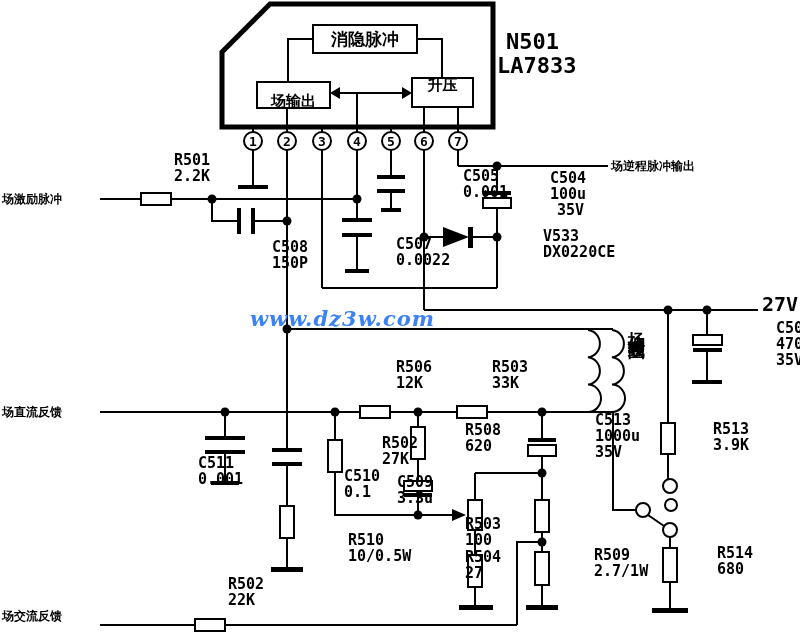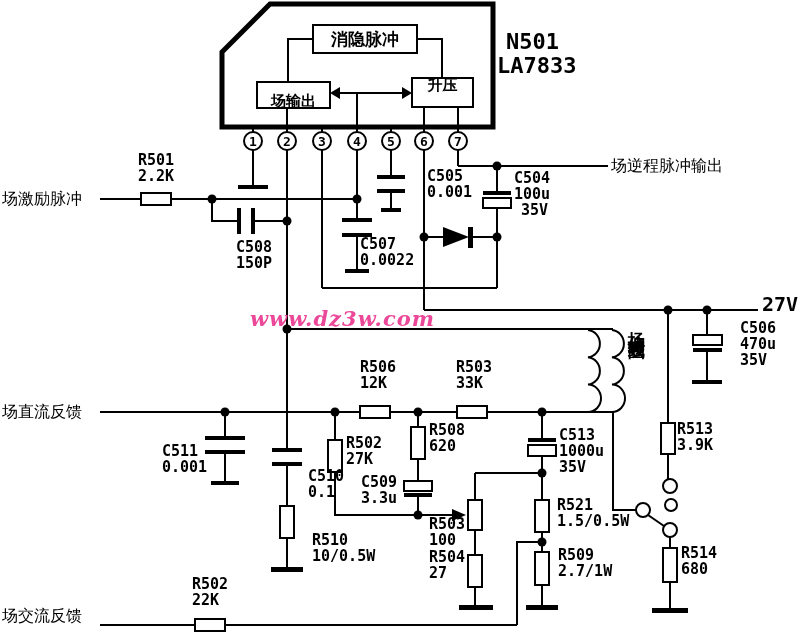--- a/index.html
+++ b/index.html
@@ -2,31 +2,31 @@
 <html><head>
 <meta charset="utf-8">
 <style>
   * { margin:0; padding:0; box-sizing:border-box; }
   html,body { width:800px; height:640px; background:#fff; }
   .stage { position:relative; width:800px; height:640px; background:#fff; overflow:hidden;
            font-family:"DejaVu Sans", sans-serif; color:#000; }
   svg.circuit { position:absolute; left:0; top:0; }
   .lbl { position:absolute; font-family:"DejaVu Sans Mono", monospace; font-weight:bold;
          font-size:15px; line-height:16px; white-space:nowrap; }
-  .lbl span { display:block; }
-  .cn { position:absolute; font-family:"DejaVu Sans", sans-serif; font-weight:normal;
-        font-size:16px; line-height:18px; white-space:nowrap; }
+  .lbl span { display:block;margin-left:36px; }
+  .cn { position:absolute; font-family:"DejaVu Sans", sans-serif; font-weight:bold;
+        font-size:12px; line-height:18px; white-space:nowrap; }
   .icname { position:absolute; font-family:"DejaVu Sans Mono", monospace; font-weight:bold;
             font-size:22px; line-height:23px; white-space:nowrap; }
   .blk { position:absolute; display:flex; align-items:center; justify-content:center;
          font-weight:bold; font-family:"DejaVu Sans", sans-serif; }
   .vert { writing-mode:vertical-rl; text-orientation:upright; letter-spacing:3px;
           font-size:17px; font-weight:bold; }
   .wm { position:absolute; left:250px; top:306px; font-style:italic; font-weight:bold;
-        color:#ec4899; font-size:21px; letter-spacing:1px;
+        color:#3b82f6; font-size:21px; letter-spacing:1px;
         font-family:"DejaVu Serif", serif; }
   .pin-num { font:bold 13px "DejaVu Sans Mono", monospace; }
 </style>
 </head>
 <body>
 
 <div class="stage">
 
 <svg class="circuit" width="800" height="640" viewBox="0 0 800 640">
 
@@ -271,20 +271,24 @@
     </div>
 <div class="lbl" style="left:427px;top:168px">
   <span>C505</span>
       <span>0.001</span>
     </div>
 <div class="lbl" style="left:514px;top:170px">
   <span>C504</span>
       <span>100u</span>
       <span style="padding-left:7px">35V</span>
     </div>
+<div class="lbl" style="left:507px;top:228px">
+  <span>V533</span>
+      <span>DX0220CE</span>
+    </div>
 <div class="lbl" style="left:740px;top:320px">
   <span>C506</span>
       <span>470u</span>
       <span>35V</span>
     </div>
 <div class="lbl" style="left:360px;top:359px">
   <span>R506</span>
       <span>12K</span>
     </div>
 <div class="lbl" style="left:456px;top:359px">
@@ -296,49 +300,45 @@
       <span>27K</span>
     </div>
 <div class="lbl" style="left:429px;top:422px">
   <span>R508</span>
       <span>620</span>
     </div>
 <div class="lbl" style="left:361px;top:474px">
   <span>C509</span>
       <span>3.3u</span>
     </div>
-<div class="lbl" style="left:559px;top:427px">
+<div class="lbl" style="left:559px;top:412px">
   <span>C513</span>
       <span>1000u</span>
       <span>35V</span>
     </div>
-<div class="lbl" style="left:162px;top:443px">
+<div class="lbl" style="left:162px;top:455px">
   <span>C511</span>
       <span>0.001</span>
     </div>
 <div class="lbl" style="left:308px;top:468px">
   <span>C510</span>
       <span>0.1</span>
     </div>
 <div class="lbl" style="left:312px;top:532px">
   <span>R510</span>
       <span>10/0.5W</span>
     </div>
 <div class="lbl" style="left:429px;top:516px">
   <span>R503</span>
       <span>100</span>
     </div>
 <div class="lbl" style="left:429px;top:549px">
   <span>R504</span>
       <span>27</span>
     </div>
-<div class="lbl" style="left:557px;top:497px">
-  <span>R521</span>
-      <span>1.5/0.5W</span>
-    </div>
 <div class="lbl" style="left:558px;top:547px">
   <span>R509</span>
       <span>2.7/1W</span>
     </div>
 <div class="lbl" style="left:677px;top:421px">
   <span>R513</span>
       <span>3.9K</span>
     </div>
 <div class="lbl" style="left:681px;top:545px">
   <span>R514</span>

